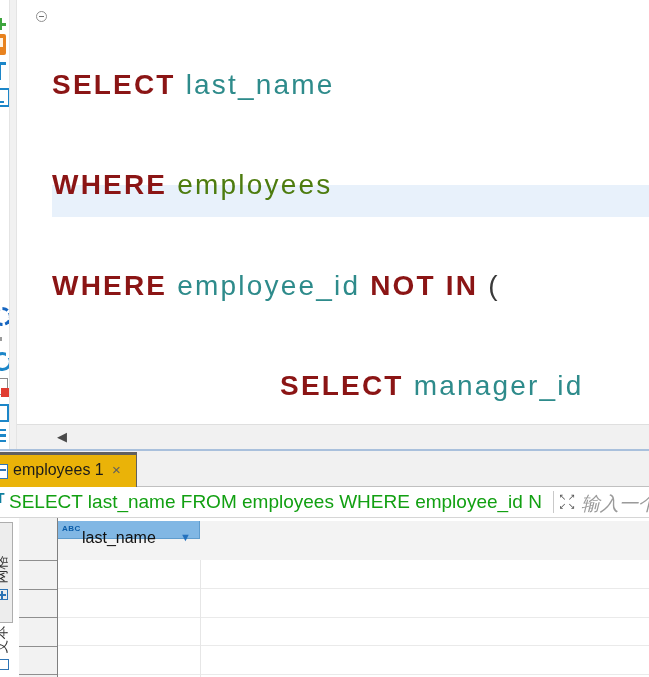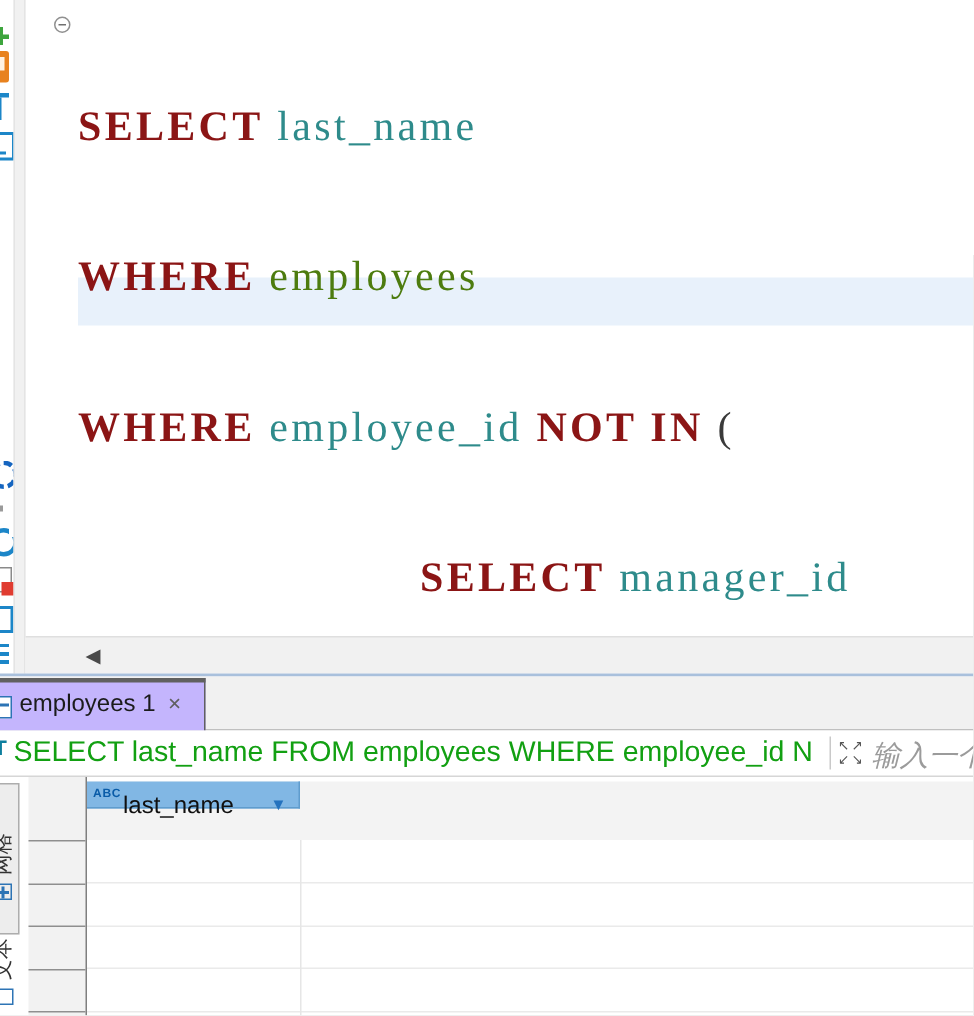--- a/index.html
+++ b/index.html
@@ -29,38 +29,38 @@
            background:repeating-linear-gradient(#1C86C8 0 2.5px,transparent 2.5px 5.5px);}
   
   #ruler{position:absolute;left:9px;top:0;width:8px;height:449px;background:#F1F1F1;
          border-left:1px solid #E4E4E4;border-right:1px solid #E4E4E4;box-sizing:border-box;}
   #fold{position:absolute;left:36px;top:11px;width:11px;height:11px;border:1px solid #909090;
         border-radius:50%;background:#fff;box-sizing:border-box;}
   #fold::after{content:"";position:absolute;left:2px;top:4px;width:5px;height:1px;background:#707070;}
   
   #curline{position:absolute;left:52px;right:0;top:185px;height:32px;background:#E8F1FB;}
   #code{position:absolute;left:52px;top:0;right:0;height:422px;padding-top:3px;
-        font-family:Liberation Serif, serif;font-size:28px;letter-spacing:2.2px;
+        font-family:Liberation Sans, sans-serif;font-size:28px;letter-spacing:2.2px;
         white-space:pre;overflow:hidden;}
   .ln{height:36.3px;line-height:36.3px;}
   .ind{padding-left:228px;}
   .t-kw{color:#8B1515;font-weight:bold;}
   .t-col{color:#2E8B8B;}
   .t-tbl{color:#4d7c0f;}
   .t-pn{color:#3A3A3A;}
   
   #hscroll{position:absolute;left:17px;right:0;top:424px;height:25px;background:#F1F1F1;
            border-top:1px solid #DFDFDF;box-sizing:border-box;}
   #hscroll .arr{position:absolute;left:40px;top:4px;font-size:13px;color:#4a4a4a;}
   
   #sash{position:absolute;left:0;top:449px;width:100%;height:2px;background:#A9C0DC;}
   
   #tabbar{position:absolute;left:0;top:451px;right:0;height:36px;background:#F1F1F1;}
   #tabbar .bline{position:absolute;left:0;right:0;bottom:0;height:1px;background:#C0C0C0;}
-  #tab1{position:absolute;left:0;top:1px;width:137px;height:35px;background:#c4b5fd;
+  #tab1{position:absolute;left:0;top:1px;width:137px;height:35px;background:#eab308;
         border-top:3px solid #606060;border-right:1px solid #606060;box-sizing:border-box;}
   #tab1 .ticon{position:absolute;left:-4px;top:9px;width:10px;height:13px;border:1.5px solid #2D74B5;background:#fff;}
   #tab1 .ticon::after{content:"";position:absolute;left:0;top:4px;width:9px;height:1.5px;background:#2D74B5;}
   #tab1 .tlabel{position:absolute;left:13px;top:6px;font-size:16px;color:#1b1b1b;}
   #tab1 .tclose{position:absolute;left:112px;top:6px;font-size:15px;color:#5f5f5f;}
   
   #filterbar{position:absolute;left:0;top:487px;right:0;height:31px;background:#fff;
              border-bottom:1px solid #D6D6D6;box-sizing:border-box;}
   #filterbar .ficon{position:absolute;left:-4px;top:3px;font-size:14px;font-weight:bold;color:#0E7F9E;}
   #filterbar .query{position:absolute;left:9px;top:4px;font-size:19px;color:#12A012;white-space:nowrap;}

